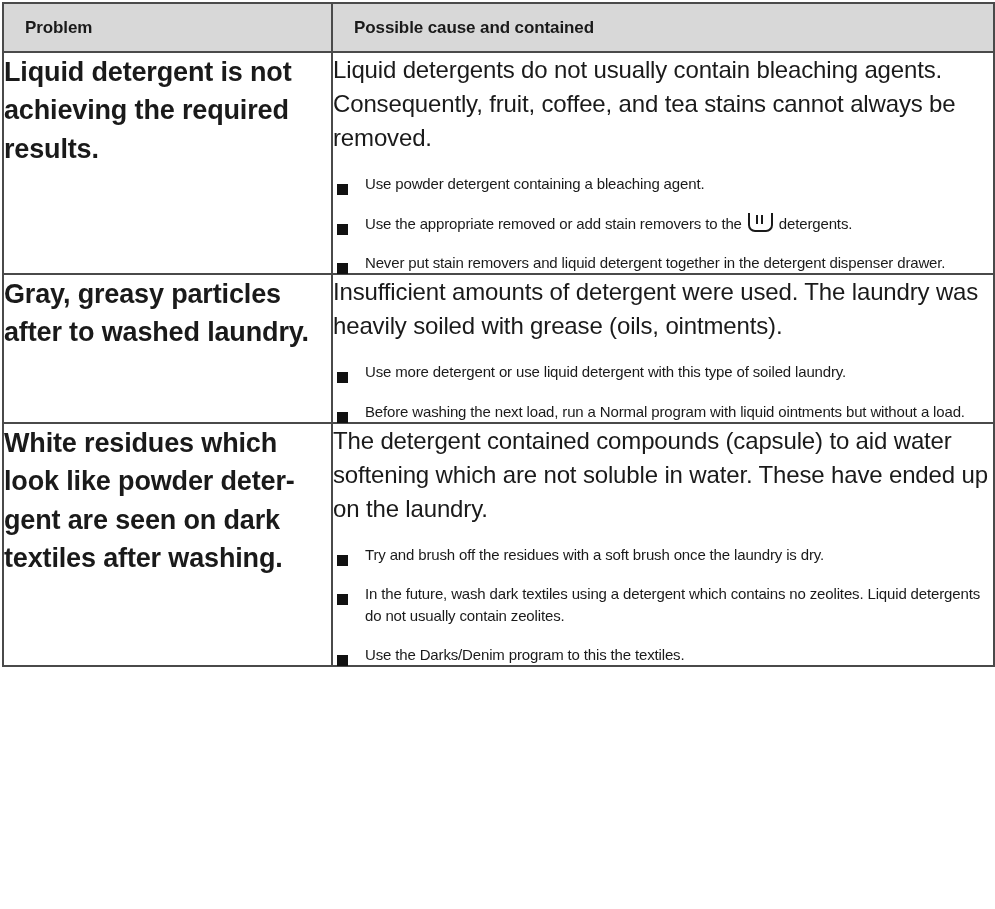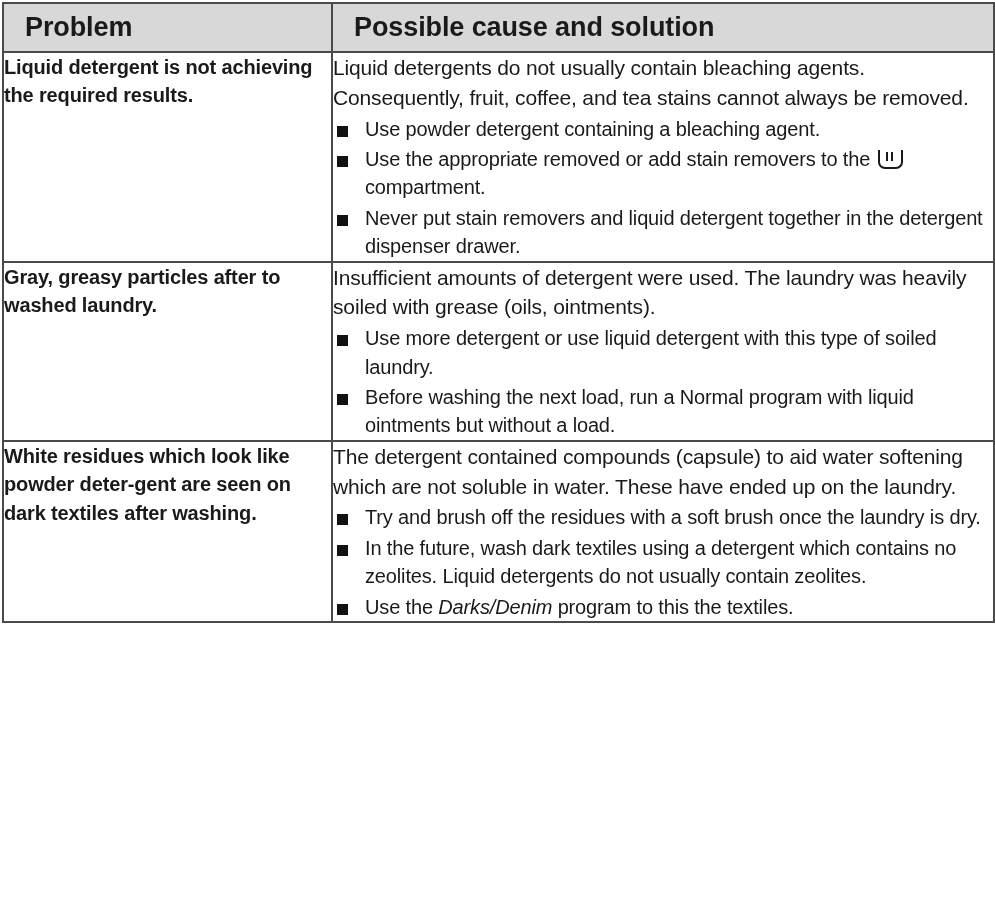--- a/index.html
+++ b/index.html
@@ -36,78 +36,78 @@
   table.troubleshoot td {
     border: 2px solid #4a4a4a;
     vertical-align: top;
     padding: 0;
   }
 
   thead th {
     background: #d8d8d8;
     height: 47px;
     text-align: left;
-    font-size: 27px;
+    font-size: 17px;
     font-weight: bold;
     letter-spacing: -0.1px;
   }
   thead th .th-inner {
     padding: 0 0 0 21px;
     line-height: 47px;
     white-space: nowrap;
   }
 
   td.problem-cell {
     padding: 9px 12px 12px 21px;
     background: #ffffff;
   }
   td.cause-cell {
     padding: 9px 10px 12px 12px;
     background: #ffffff;
   }
 
   .problem-text {
-    font-size: 20px;
+    font-size: 27px;
     font-weight: bold;
     line-height: 1.42;
     letter-spacing: -0.15px;
   }
 
   .intro-text {
-    font-size: 21px;
+    font-size: 24px;
     font-weight: normal;
     line-height: 1.42;
     letter-spacing: -0.15px;
     margin: 0;
   }
 
   ul.bullets {
     list-style: none;
     margin: 0;
     padding: 0;
   }
   ul.bullets > li {
     position: relative;
     padding-left: 32px;
-    font-size: 20px;
+    font-size: 15px;
     line-height: 1.42;
     letter-spacing: -0.15px;
-    margin-top: 2px;
+    margin-top: 18px;
   }
   ul.bullets > li .marker {
     position: absolute;
     left: 4px;
     top: 11px;
     width: 11px;
     height: 11px;
     background: #111111;
     display: block;
   }
 
-  .italic { font-style: italic; }
+  .italic { }
 
   
   .compartment-icon {
     display: inline-block;
     position: relative;
     width: 25px;
     height: 20px;
     vertical-align: -4px;
     margin: 0 2px;
   }
@@ -141,40 +141,40 @@
     <colgroup>
       <col class="col-problem">
       <col class="col-cause">
     </colgroup>
     <thead>
       <tr>
         <th>
           <span class="th-inner">Problem</span>
         </th>
         <th>
-          <span class="th-inner">Possible cause and solution</span>
+          <span class="th-inner">Possible cause and contained</span>
         </th>
       </tr>
     </thead>
     <tbody>
 
       <tr>
         <td class="problem-cell">
           <div class="problem-text">Liquid detergent is not achieving the required results.</div>
         </td>
         <td class="cause-cell">
           <p class="intro-text">Liquid detergents do not usually contain bleaching agents. Consequently, fruit, coffee, and tea stains cannot always be removed.</p>
           <ul class="bullets">
             <li>
               <span class="marker"></span>
               <span>Use powder detergent containing a bleaching agent.</span>
             </li>
             <li>
               <span class="marker"></span>
-              <span>Use the appropriate removed or add stain removers to the </span><span class="compartment-icon"><span class="cup"></span><span class="bar b1"></span><span class="bar b2"></span></span><span> compartment.</span>
+              <span>Use the appropriate removed or add stain removers to the </span><span class="compartment-icon"><span class="cup"></span><span class="bar b1"></span><span class="bar b2"></span></span><span> detergents.</span>
             </li>
             <li>
               <span class="marker"></span>
               <span>Never put stain removers and liquid detergent together in the detergent dispenser drawer.</span>
             </li>
           </ul>
         </td>
       </tr>
 
       <tr>

